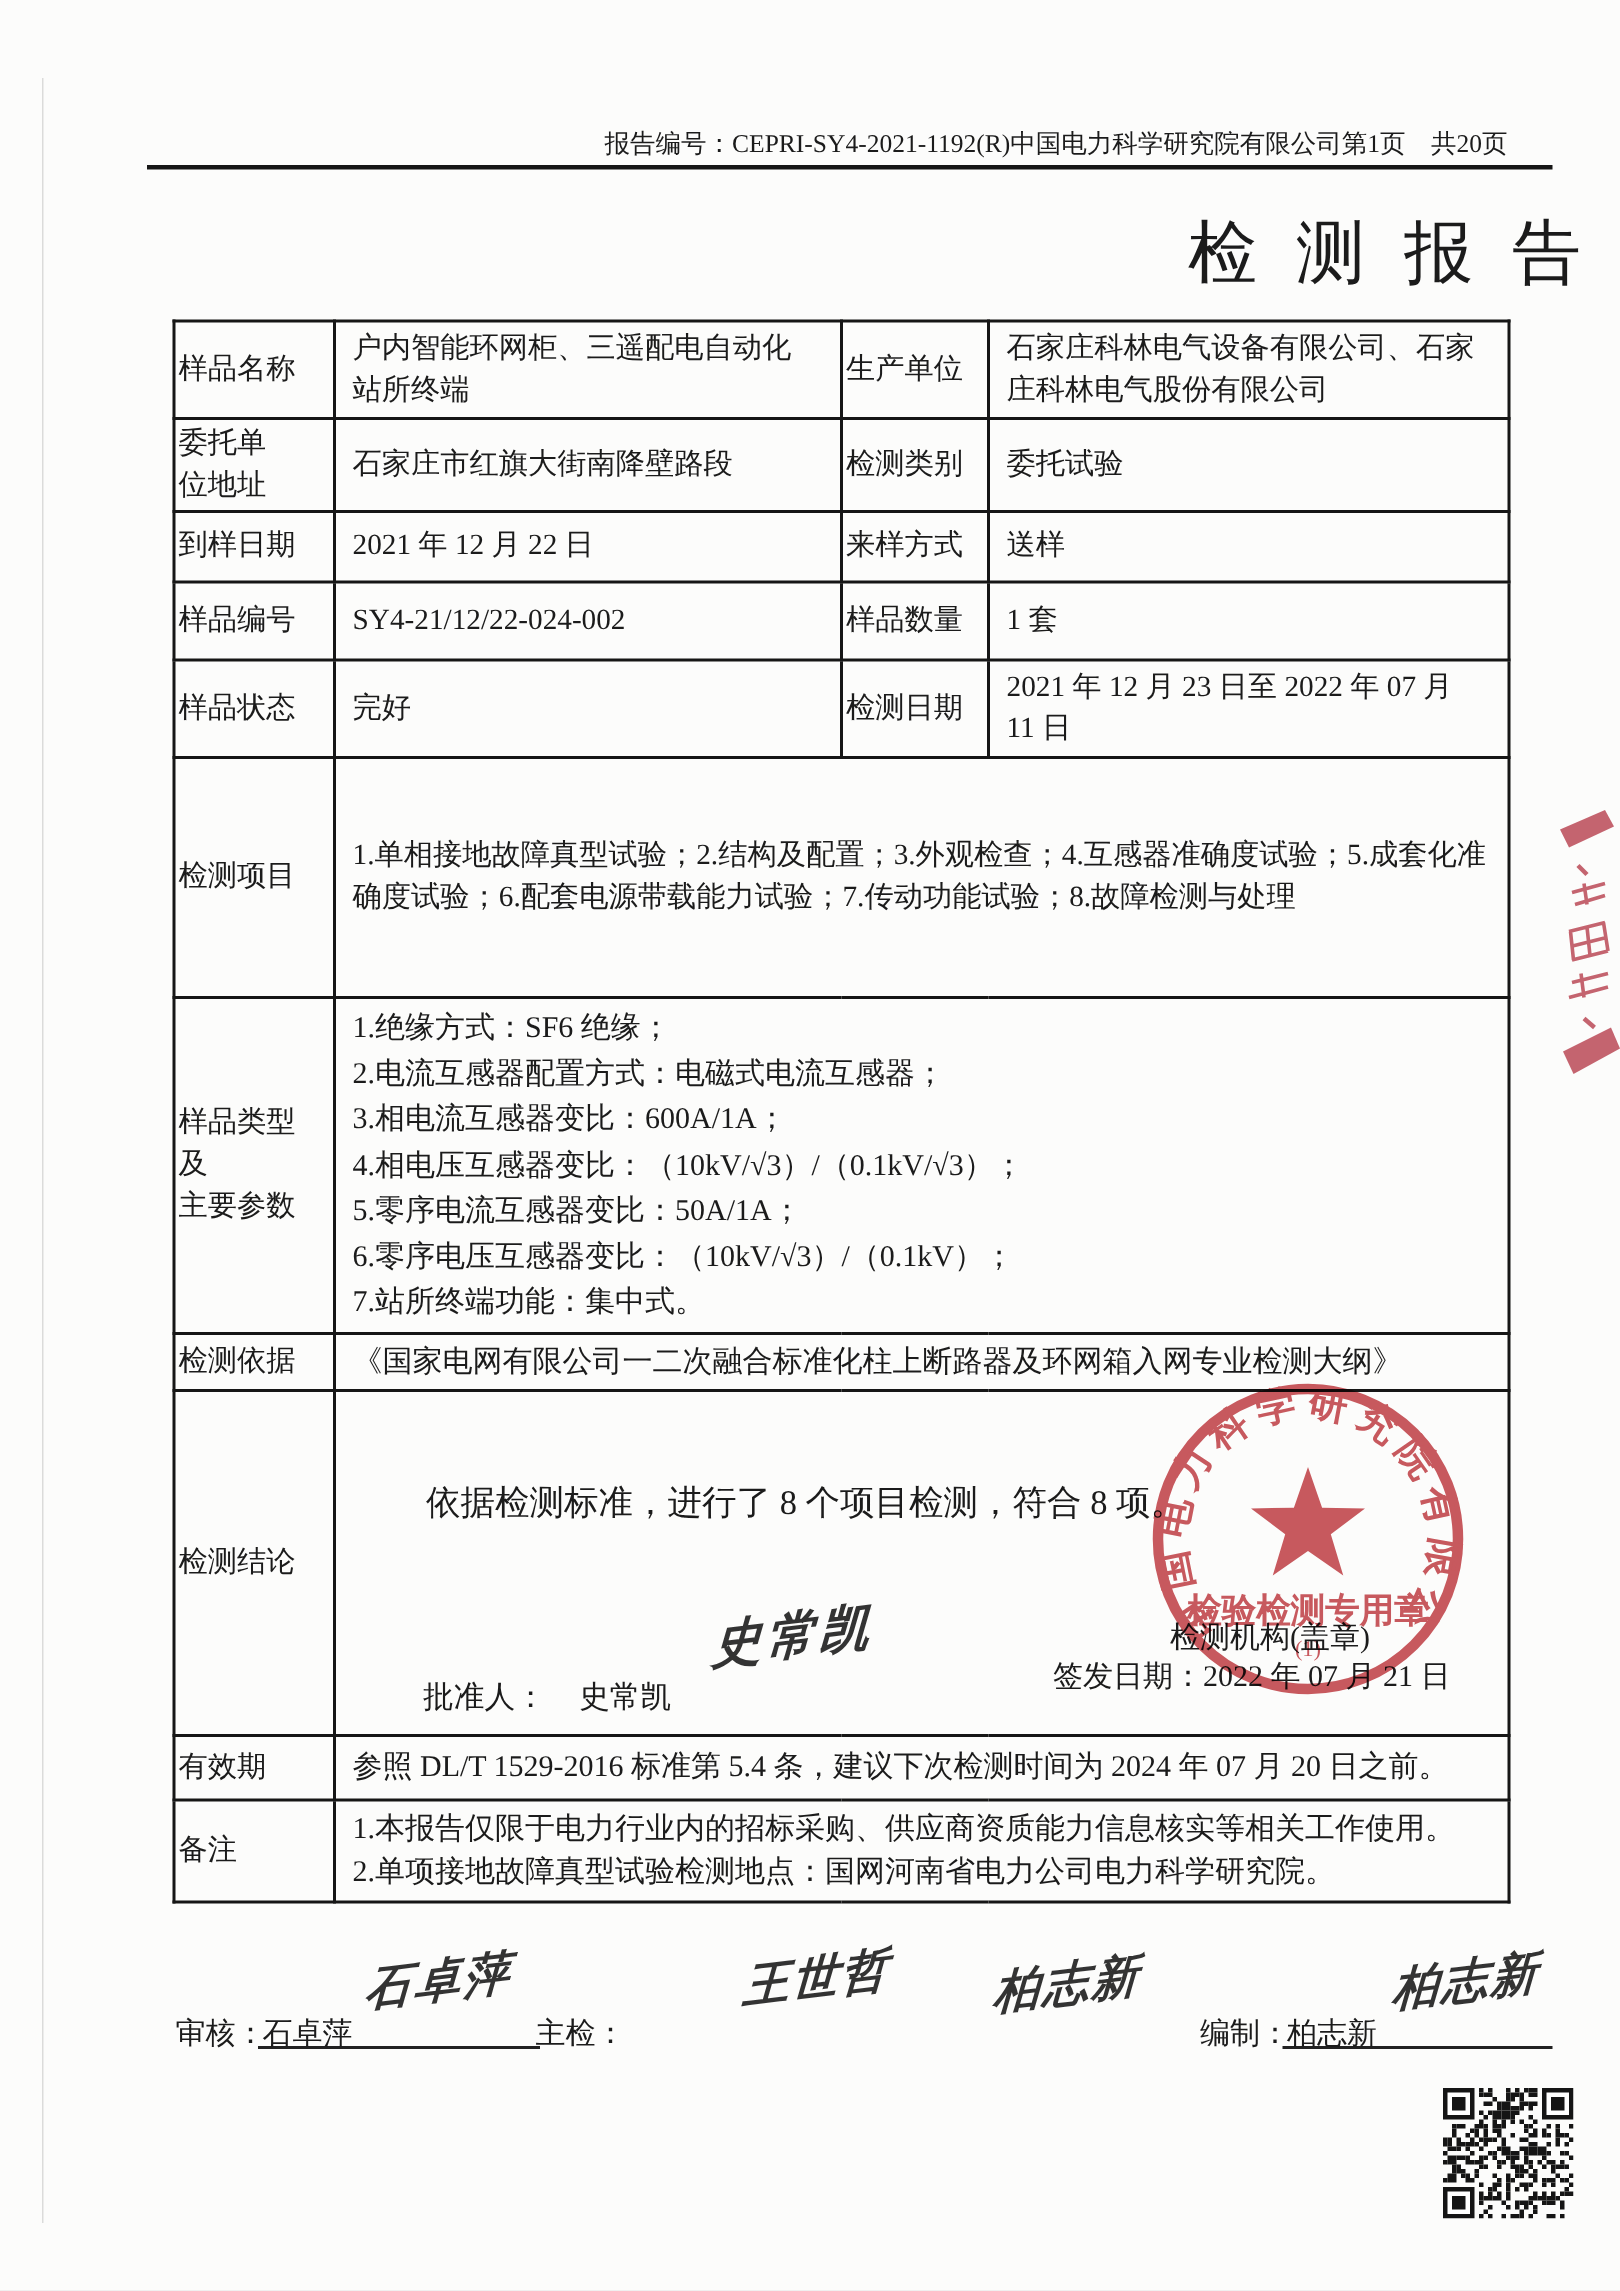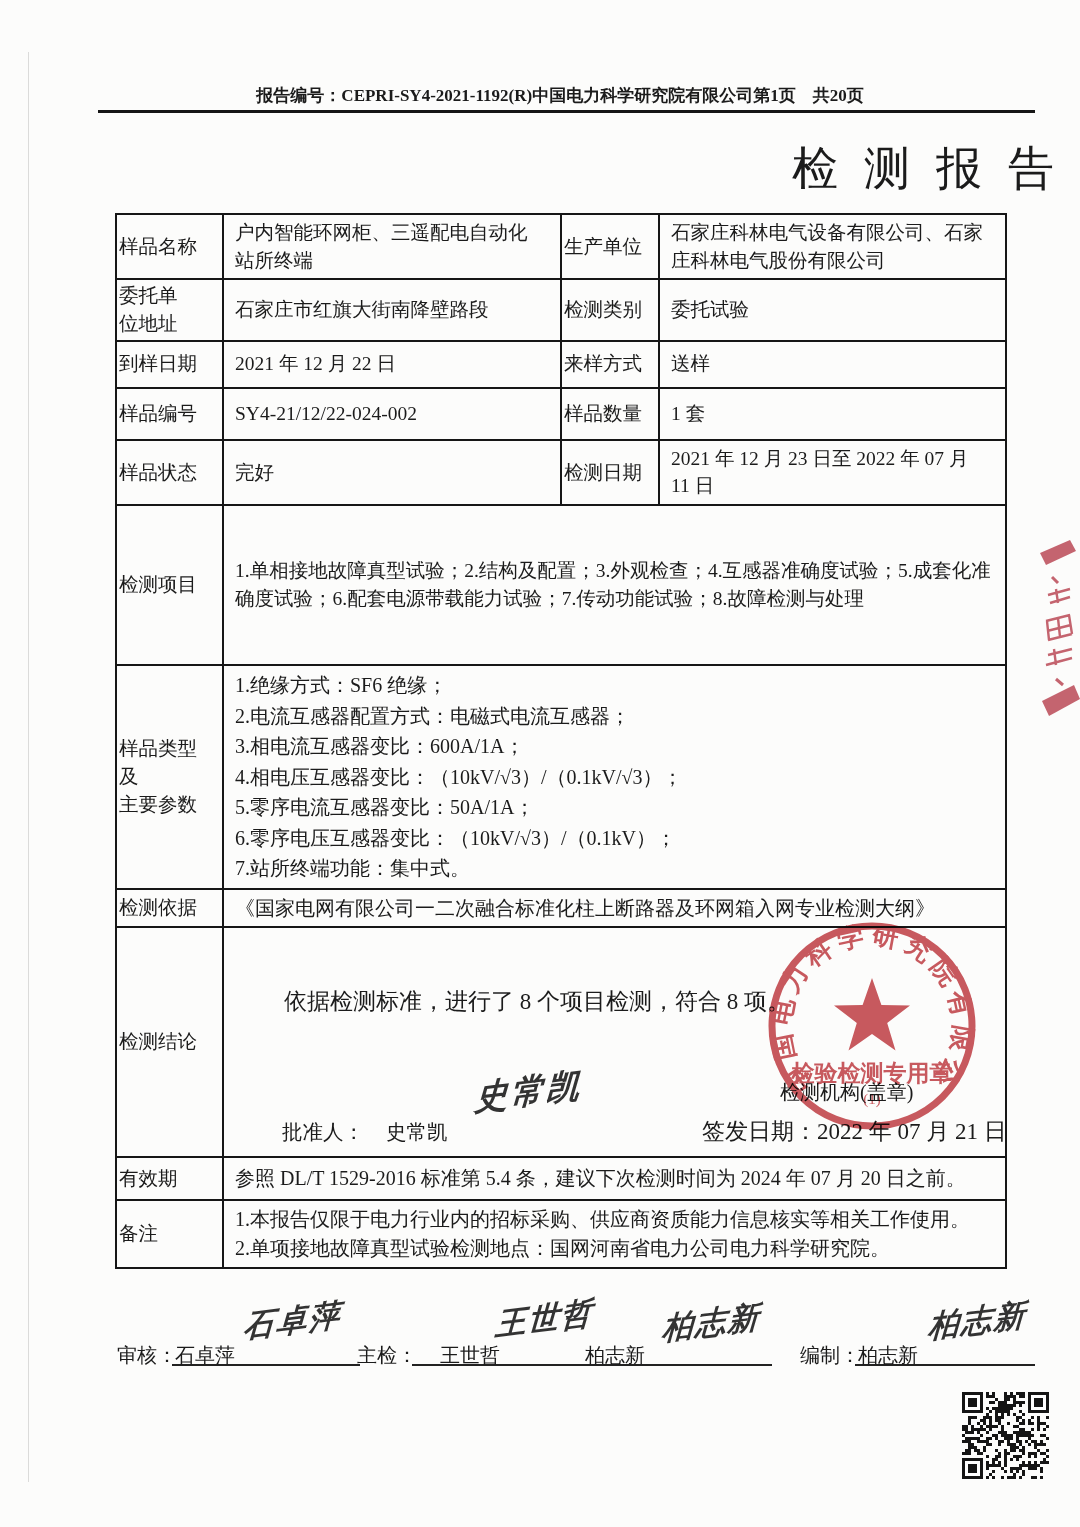--- a/index.html
+++ b/index.html
@@ -1,22 +1,22 @@
 <!DOCTYPE html>
 <html><head>
 <meta charset="utf-8">
 <style>
   html,body{margin:0;padding:0;background:#e8e8e8;}
   .page{position:relative;width:1080px;height:1527px;background:#fcfcfb;margin:0 auto;
         font-family:"Liberation Serif","DejaVu Serif",serif;color:#1b1b1b;overflow:hidden;}
   .scan-line{position:absolute;left:28px;top:52px;width:1px;height:1430px;background:rgba(0,0,0,.13);}
 
   
-  .hdr{position:absolute;left:115px;top:84px;width:890px;display:flex;justify-content:center;
-       font-size:17px;white-space:nowrap;font-weight:bold;}
+  .hdr{position:absolute;left:115px;top:84px;width:890px;display:flex;justify-content:flex-end;
+       font-size:17px;white-space:nowrap;}
   .hdr-rule{position:absolute;left:98px;top:110px;width:937px;height:3px;background:#161616;}
 
   .title{position:absolute;left:0;top:138px;width:1080px;text-align:right;font-size:46px;font-weight:normal;
          letter-spacing:26px;text-indent:26px;}
 
   
   table.rep{position:absolute;left:115px;top:213px;width:890px;border-collapse:collapse;table-layout:fixed;}
   table.rep td{border:2px solid #161616;vertical-align:middle;font-size:19.5px;line-height:1.42;}
   td.lab{text-align:left;white-space:pre-line;font-size:20px;padding:2px 2px;}
   td.val{padding:4px 14px 4px 11px;}
@@ -26,21 +26,21 @@
   .param-line{font-size:20px;line-height:30.5px;}
   .params-cell{padding:10px 12px;}
   .remark-line{font-size:20px;line-height:29px;}
 
   
   td.concl{position:relative;height:228px;padding:0;}
   .concl-text{position:absolute;left:60px;top:42px;width:690px;font-size:23px;margin-top:16px;}
   .approver{position:absolute;left:58px;top:190px;font-size:20.5px;white-space:nowrap;}
   .approver .nm{margin-left:22px;}
   .stamp-note{position:absolute;left:556px;top:150px;font-size:20px;font-family:Liberation Serif, serif;}
-  .issue{position:absolute;left:478px;top:188px;font-size:23px;white-space:nowrap;}
+  .issue{position:absolute;left:478px;top:176px;font-size:20px;white-space:nowrap;}
   .stamp{position:absolute;left:538px;top:-12px;opacity:.84;mix-blend-mode:multiply;pointer-events:none;}
 
   .handwriting{position:absolute;font-size:31px;font-weight:bold;font-style:italic;color:#181818;
                transform:rotate(-7deg) skewX(-10deg);opacity:.88;white-space:nowrap;letter-spacing:2px;}
 
   
   .f-label{position:absolute;top:1342px;font-size:20px;white-space:nowrap;}
   .sig-line{position:absolute;top:1336px;height:28px;border-bottom:2px solid #222;font-size:20px;white-space:nowrap;}
   .sig-line span{display:inline-block;padding-top:6px;}
 
@@ -162,24 +162,20 @@
   </tbody>
     </table>
 
   <div class="f-label" style="left:117px;">审核：</div>
   <div class="sig-line" style="left:172px;width:188px;">
     <span style="margin-left:3px;">石卓萍</span>
   </div>
   <div class="handwriting" style="left:243px;top:1300px;">石卓萍</div>
 
   <div class="f-label" style="left:357px;">主检：</div>
-  <div class="sig-line" style="left:412px;width:360px;">
-    <span style="margin-left:28px;">王世哲</span>
-    <span style="margin-left:80px;">柏志新</span>
-  </div>
   <div class="handwriting" style="left:495px;top:1298px;">王世哲</div>
   <div class="handwriting" style="left:662px;top:1302px;">柏志新</div>
 
   <div class="f-label" style="left:800px;">编制：</div>
   <div class="sig-line" style="left:855px;width:180px;">
     <span style="margin-left:3px;">柏志新</span>
   </div>
   <div class="handwriting" style="left:928px;top:1300px;">柏志新</div>
 
   <svg class="qr" id="qr-svg" viewBox="0 0 87 87">

